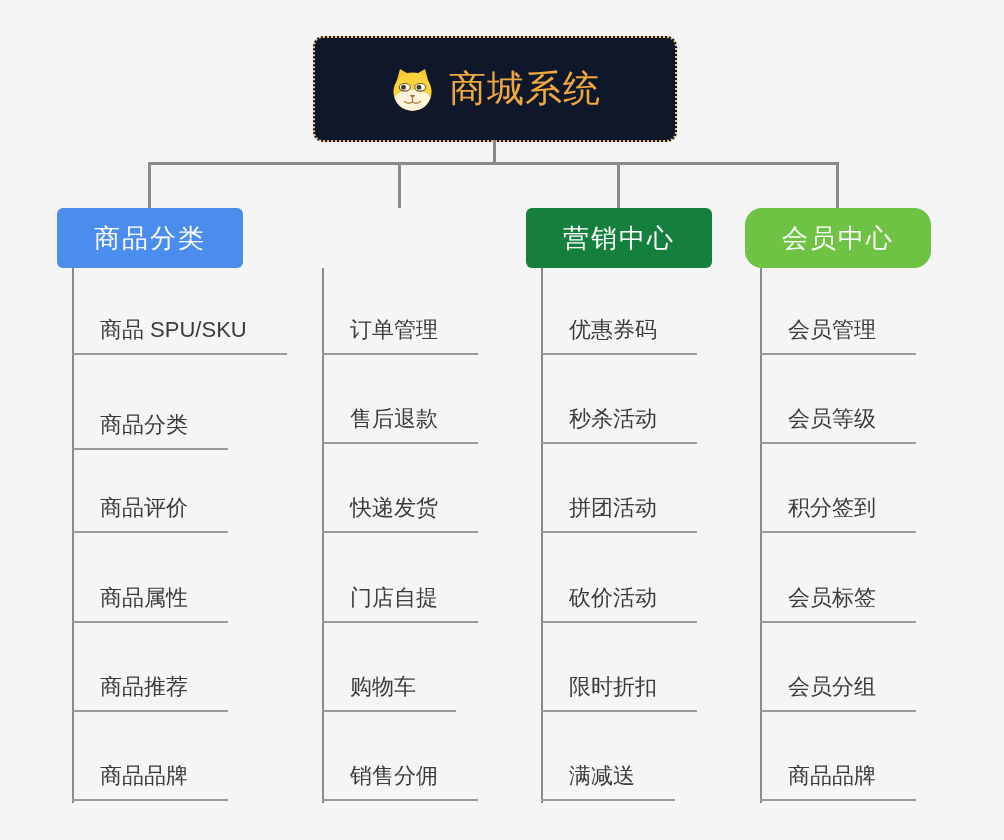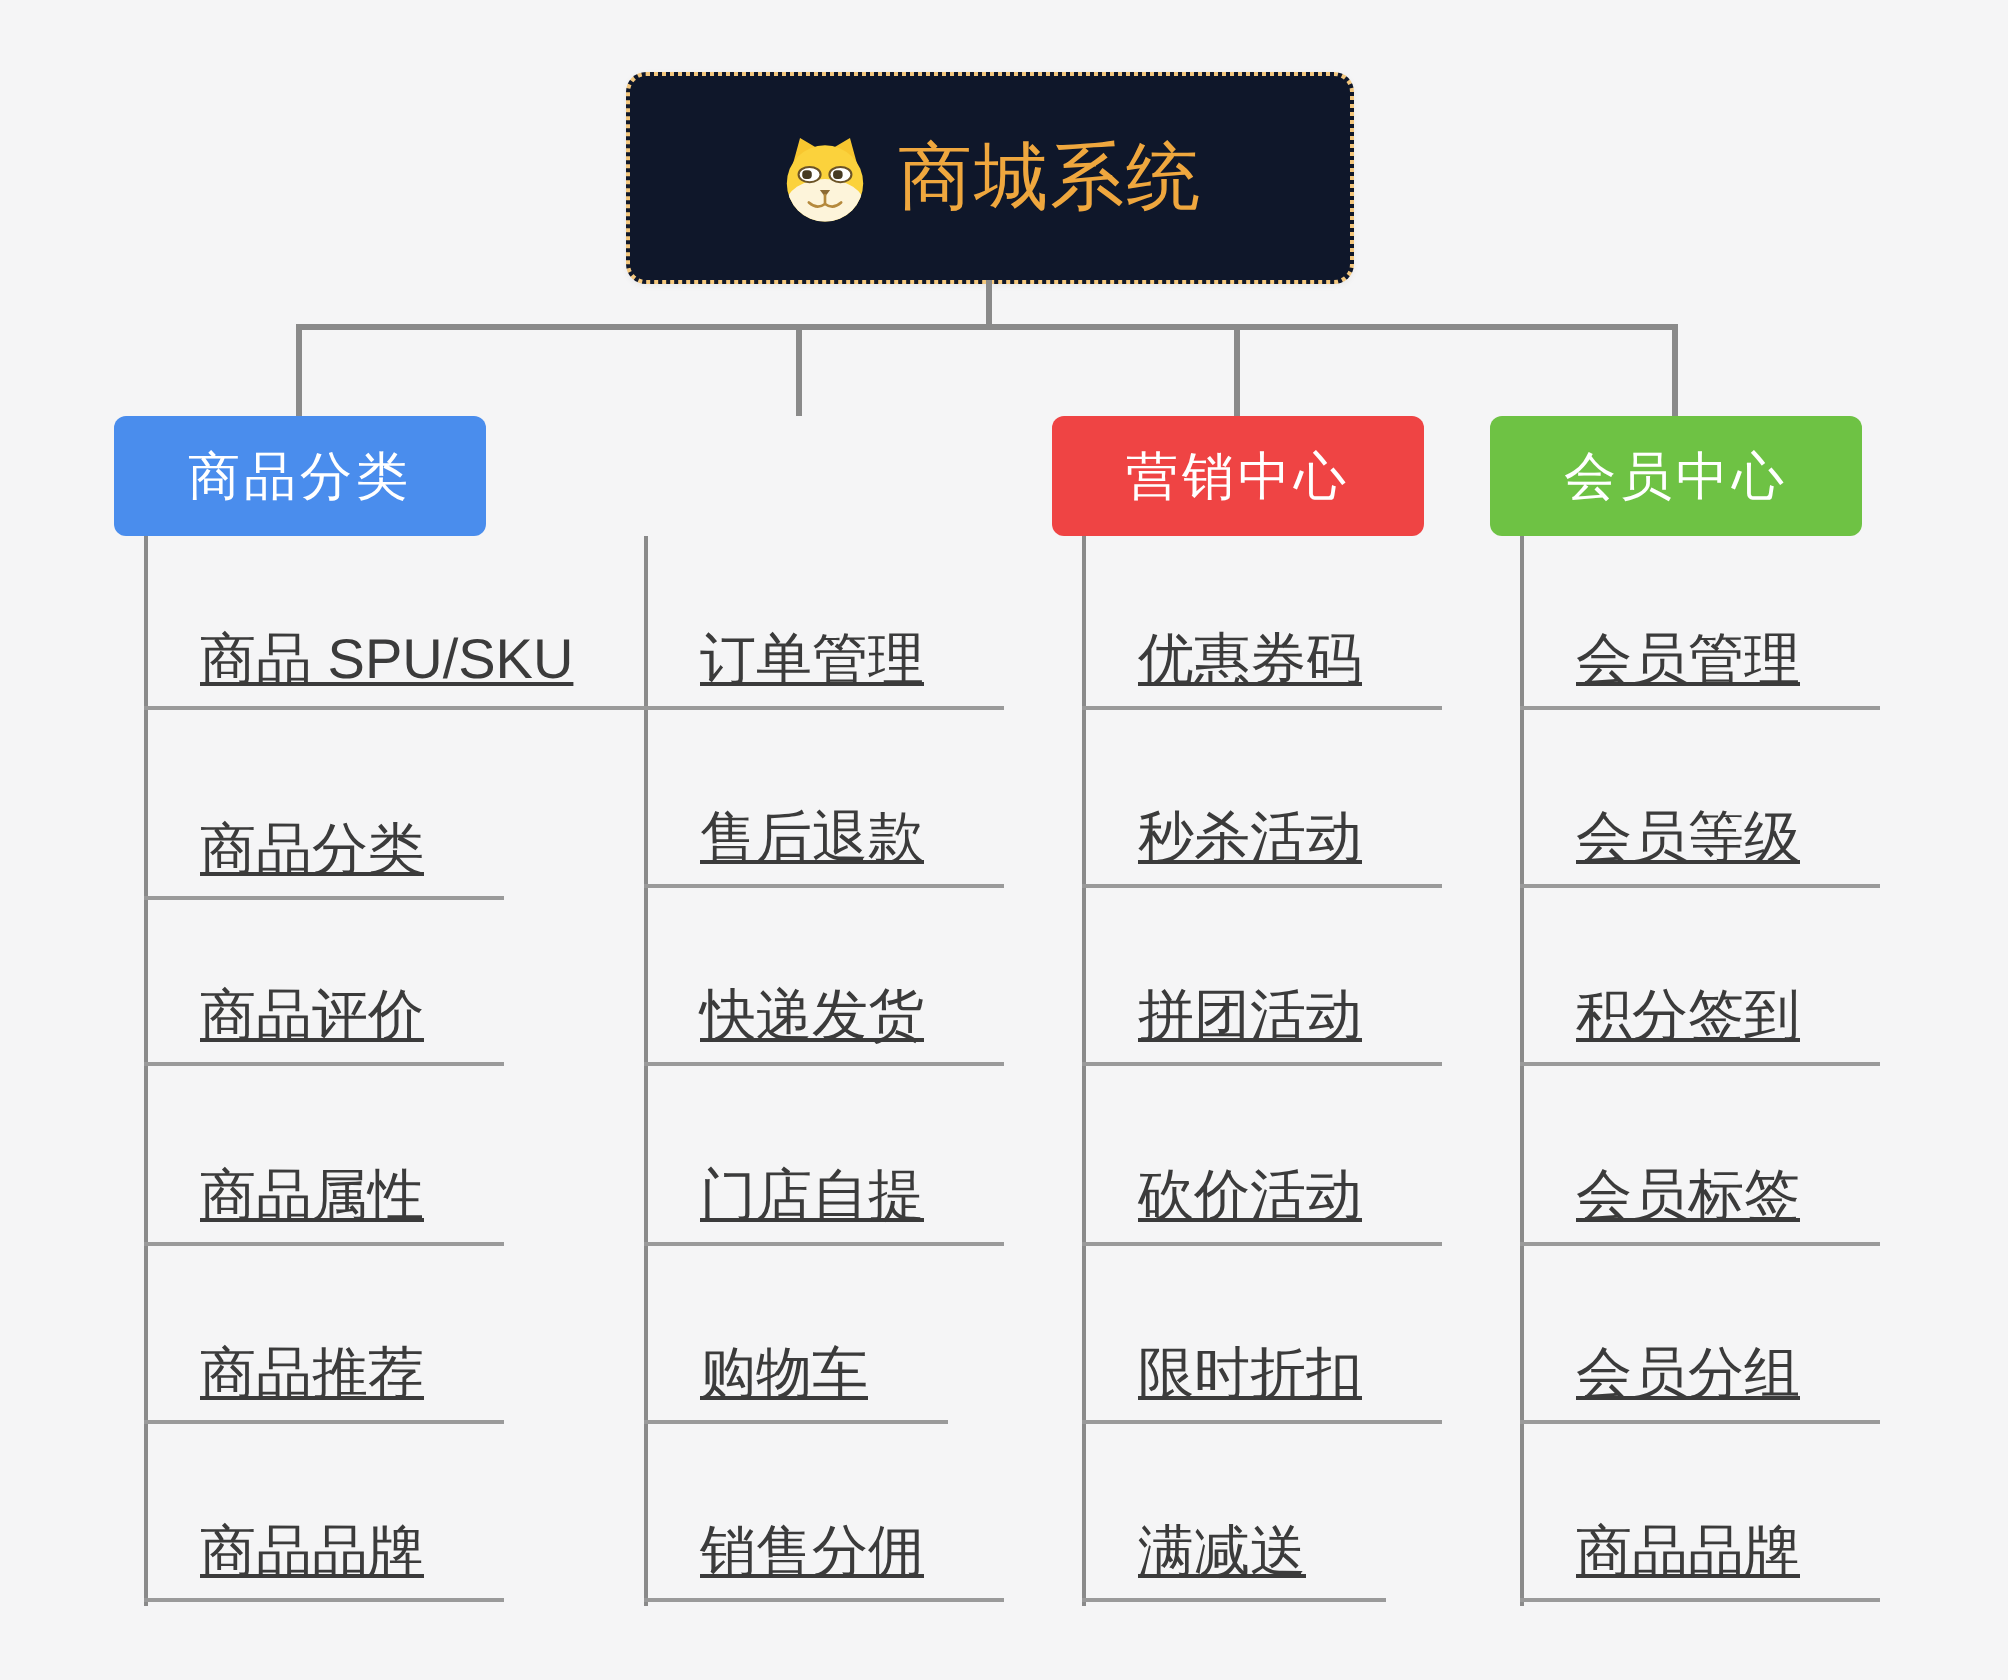--- a/index.html
+++ b/index.html
@@ -86,24 +86,23 @@
   .leaf{
     position:absolute;
     left:15px;
     display:inline-block;
     white-space:nowrap;
     padding:0 40px 9px 28px;
     border-bottom:2px solid var(--underline);
     cursor:pointer;
   }
   .leaf-label{
-    font-size:28px;
+    font-size:22px;
     line-height:28px;
     color:var(--leaf-text);
-    text-decoration:underline;
   }
 </style>
 </head>
 <body>
 
 <div id="canvas" style="background: rgb(245, 245, 246);">
 
   <div class="root-node" style="border-color: rgb(243, 199, 126);">
     <svg class="root-icon" viewBox="0 0 64 64" aria-hidden="true">
 
@@ -195,21 +194,21 @@
   </div>
 
   <div class="leaf" style="top: 554px;">
     <span class="leaf-label">销售分佣</span>
   </div>
 </div>
   </div>
 
   <div class="branch" style="left: 526px;">
     <div class="branch-drop"></div>
-    <div class="branch-node" style="background: #ef4444;">
+    <div class="branch-node" style="background: #15803d;">
       <span class="branch-label">营销中心</span>
     </div>
     <div class="spine"></div>
     <div class="leaves">
   <div class="leaf" style="top: 108px;">
     <span class="leaf-label">优惠券码</span>
   </div>
 
   <div class="leaf" style="top: 197px;">
     <span class="leaf-label">秒杀活动</span>
@@ -228,21 +227,21 @@
   </div>
 
   <div class="leaf" style="top: 554px;">
     <span class="leaf-label">满减送</span>
   </div>
 </div>
   </div>
 
   <div class="branch" style="left: 745px;">
     <div class="branch-drop"></div>
-    <div class="branch-node" style="background: rgb(110, 194, 68);">
+    <div class="branch-node" style="background: rgb(110, 194, 68); border-radius: 17px;">
       <span class="branch-label">会员中心</span>
     </div>
     <div class="spine"></div>
     <div class="leaves">
   <div class="leaf" style="top: 108px;">
     <span class="leaf-label">会员管理</span>
   </div>
 
   <div class="leaf" style="top: 197px;">
     <span class="leaf-label">会员等级</span>

